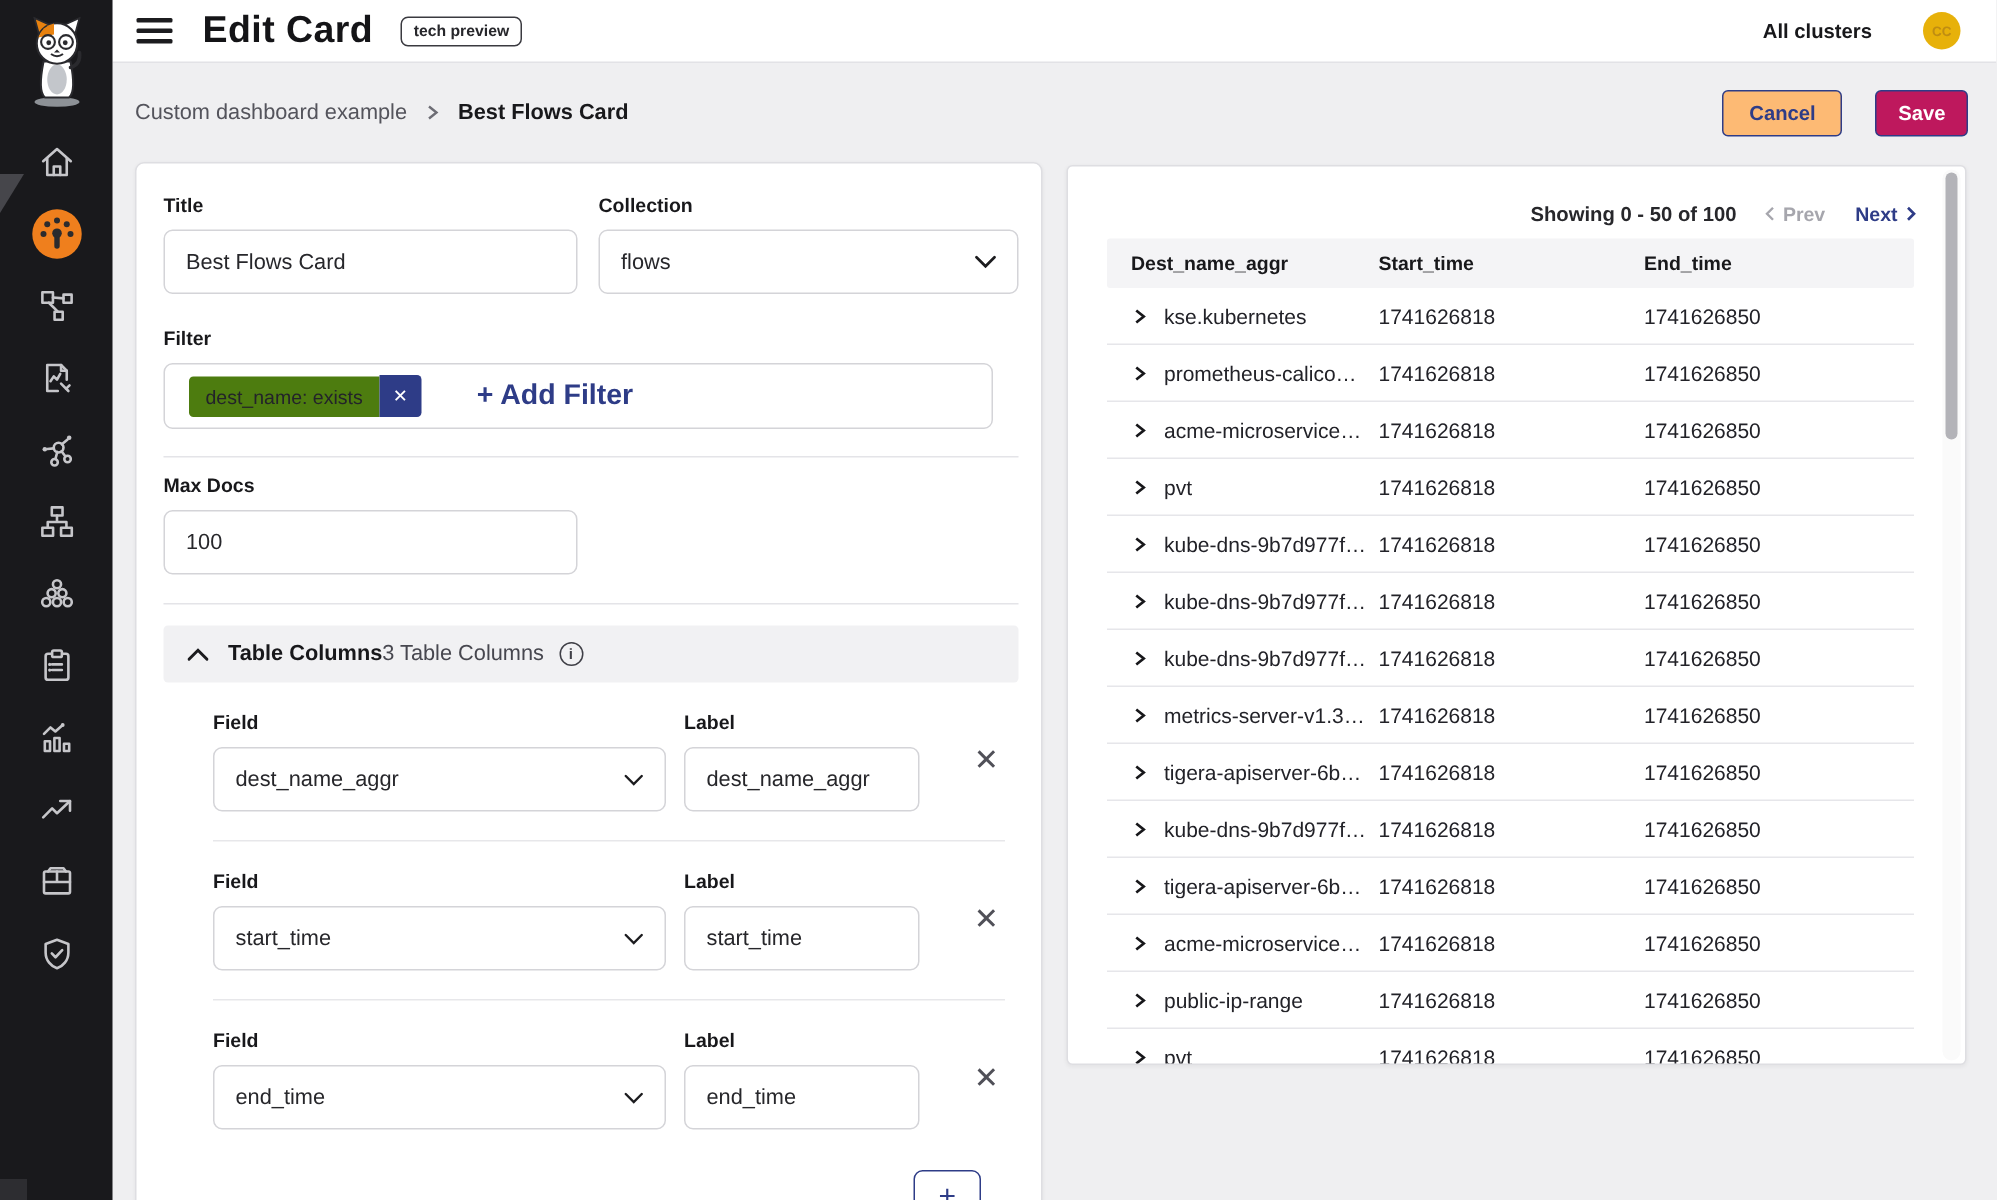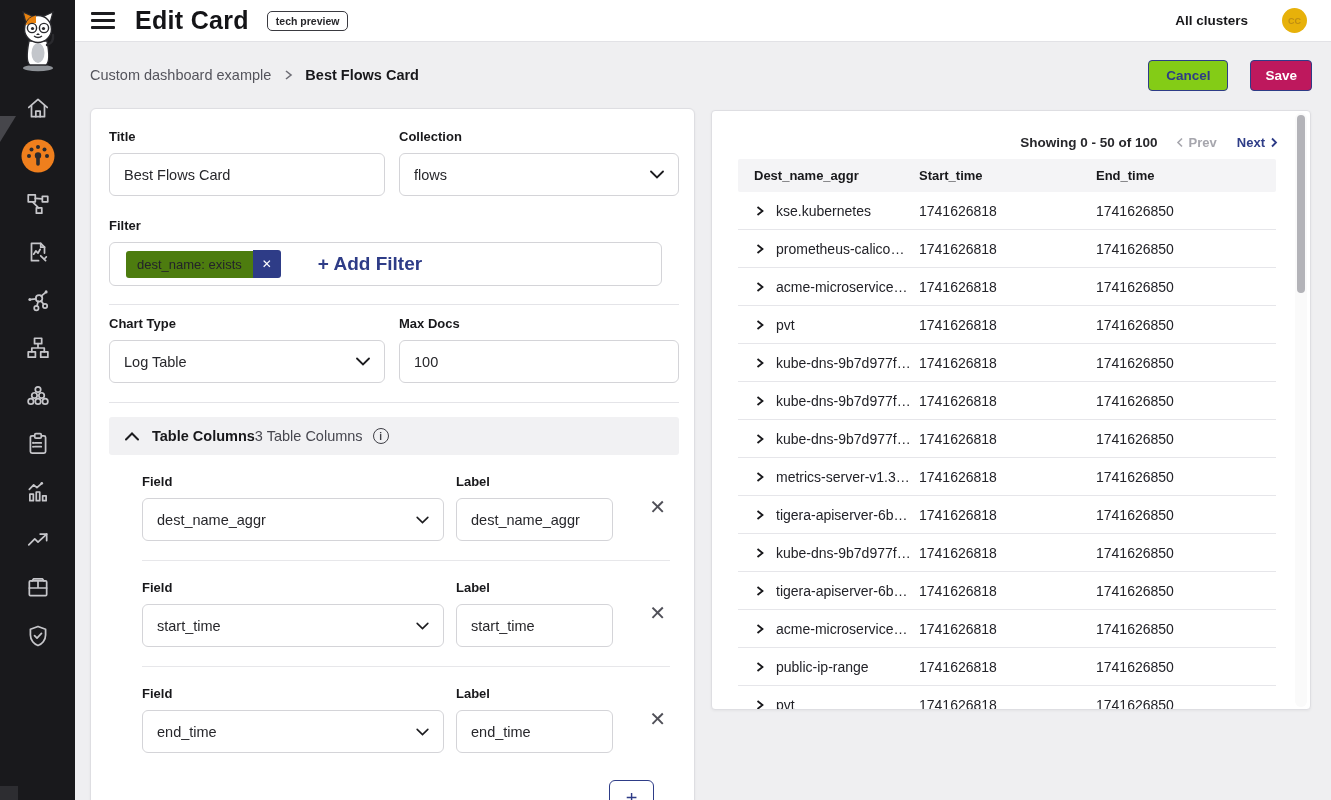--- a/index.html
+++ b/index.html
@@ -51,21 +51,21 @@
   
   .crumb-bar {
     position:absolute; left:75px; top:42px; right:0; height:66px;
     display:flex; align-items:center; padding:0 19px 0 15px;
   }
   .crumb-parent { font-size:14.5px; color:#54545c; cursor:pointer; }
   .crumb-sep { margin:0 12px; display:flex; align-items:center; }
   .crumb-current { font-size:14.5px; font-weight:700; color:#18181b; }
   .crumb-actions { margin-left:auto; display:flex; gap:22px; }
   .btn { height:31px; border-radius:4px; font-family:inherit; font-size:13.5px; font-weight:600; cursor:pointer; }
-  .btn-cancel { background:#84cc16; color:#2e3c87; border:1px solid #2e3c87; padding:0 17px; }
+  .btn-cancel { background:#fdba74; color:#2e3c87; border:1px solid #2e3c87; padding:0 17px; }
   .btn-save { background:#be185d; color:#fff; border:1px solid #2e3c87; padding:0 14px; }
   
   .left-panel {
     position:absolute; left:90px; top:108px; width:605px; height:700px;
     background:#fff; border:1px solid #dedee2; border-radius:6px 6px 0 0;
     box-shadow:0 1px 3px rgba(0,0,0,.05);
     padding:20px 17px 0 18px;
   }
   .two-col { display:grid; grid-template-columns:276px 280px; column-gap:14px; }
   .input-label { font-size:13px; font-weight:700; color:#18181b; margin-bottom:9px; }
@@ -368,29 +368,20 @@
         <button class="chip-x">✕</button>
       </span>
       <button class="add-filter">+ Add Filter</button>
     </div>
   </div>
 
   <hr class="hr hr-1">
 
   <div class="two-col chart-row">
     <div>
-      <div class="input-label">Chart Type</div>
-      <div class="select-box">
-        <span>Log Table</span>
-        <svg width="14" height="9" viewBox="0 0 14 9">
-            <polyline points="1,1.5 7,7.5 13,1.5" fill="none" stroke="#1c1c1f" stroke-width="1.8" stroke-linecap="round"></polyline>
-          </svg>
-      </div>
-    </div>
-    <div>
       <div class="input-label">Max Docs</div>
       <div class="text-input">
           <span>100</span>
         </div>
     </div>
   </div>
 
   <hr class="hr hr-2">
 
   <div class="section-bar">

